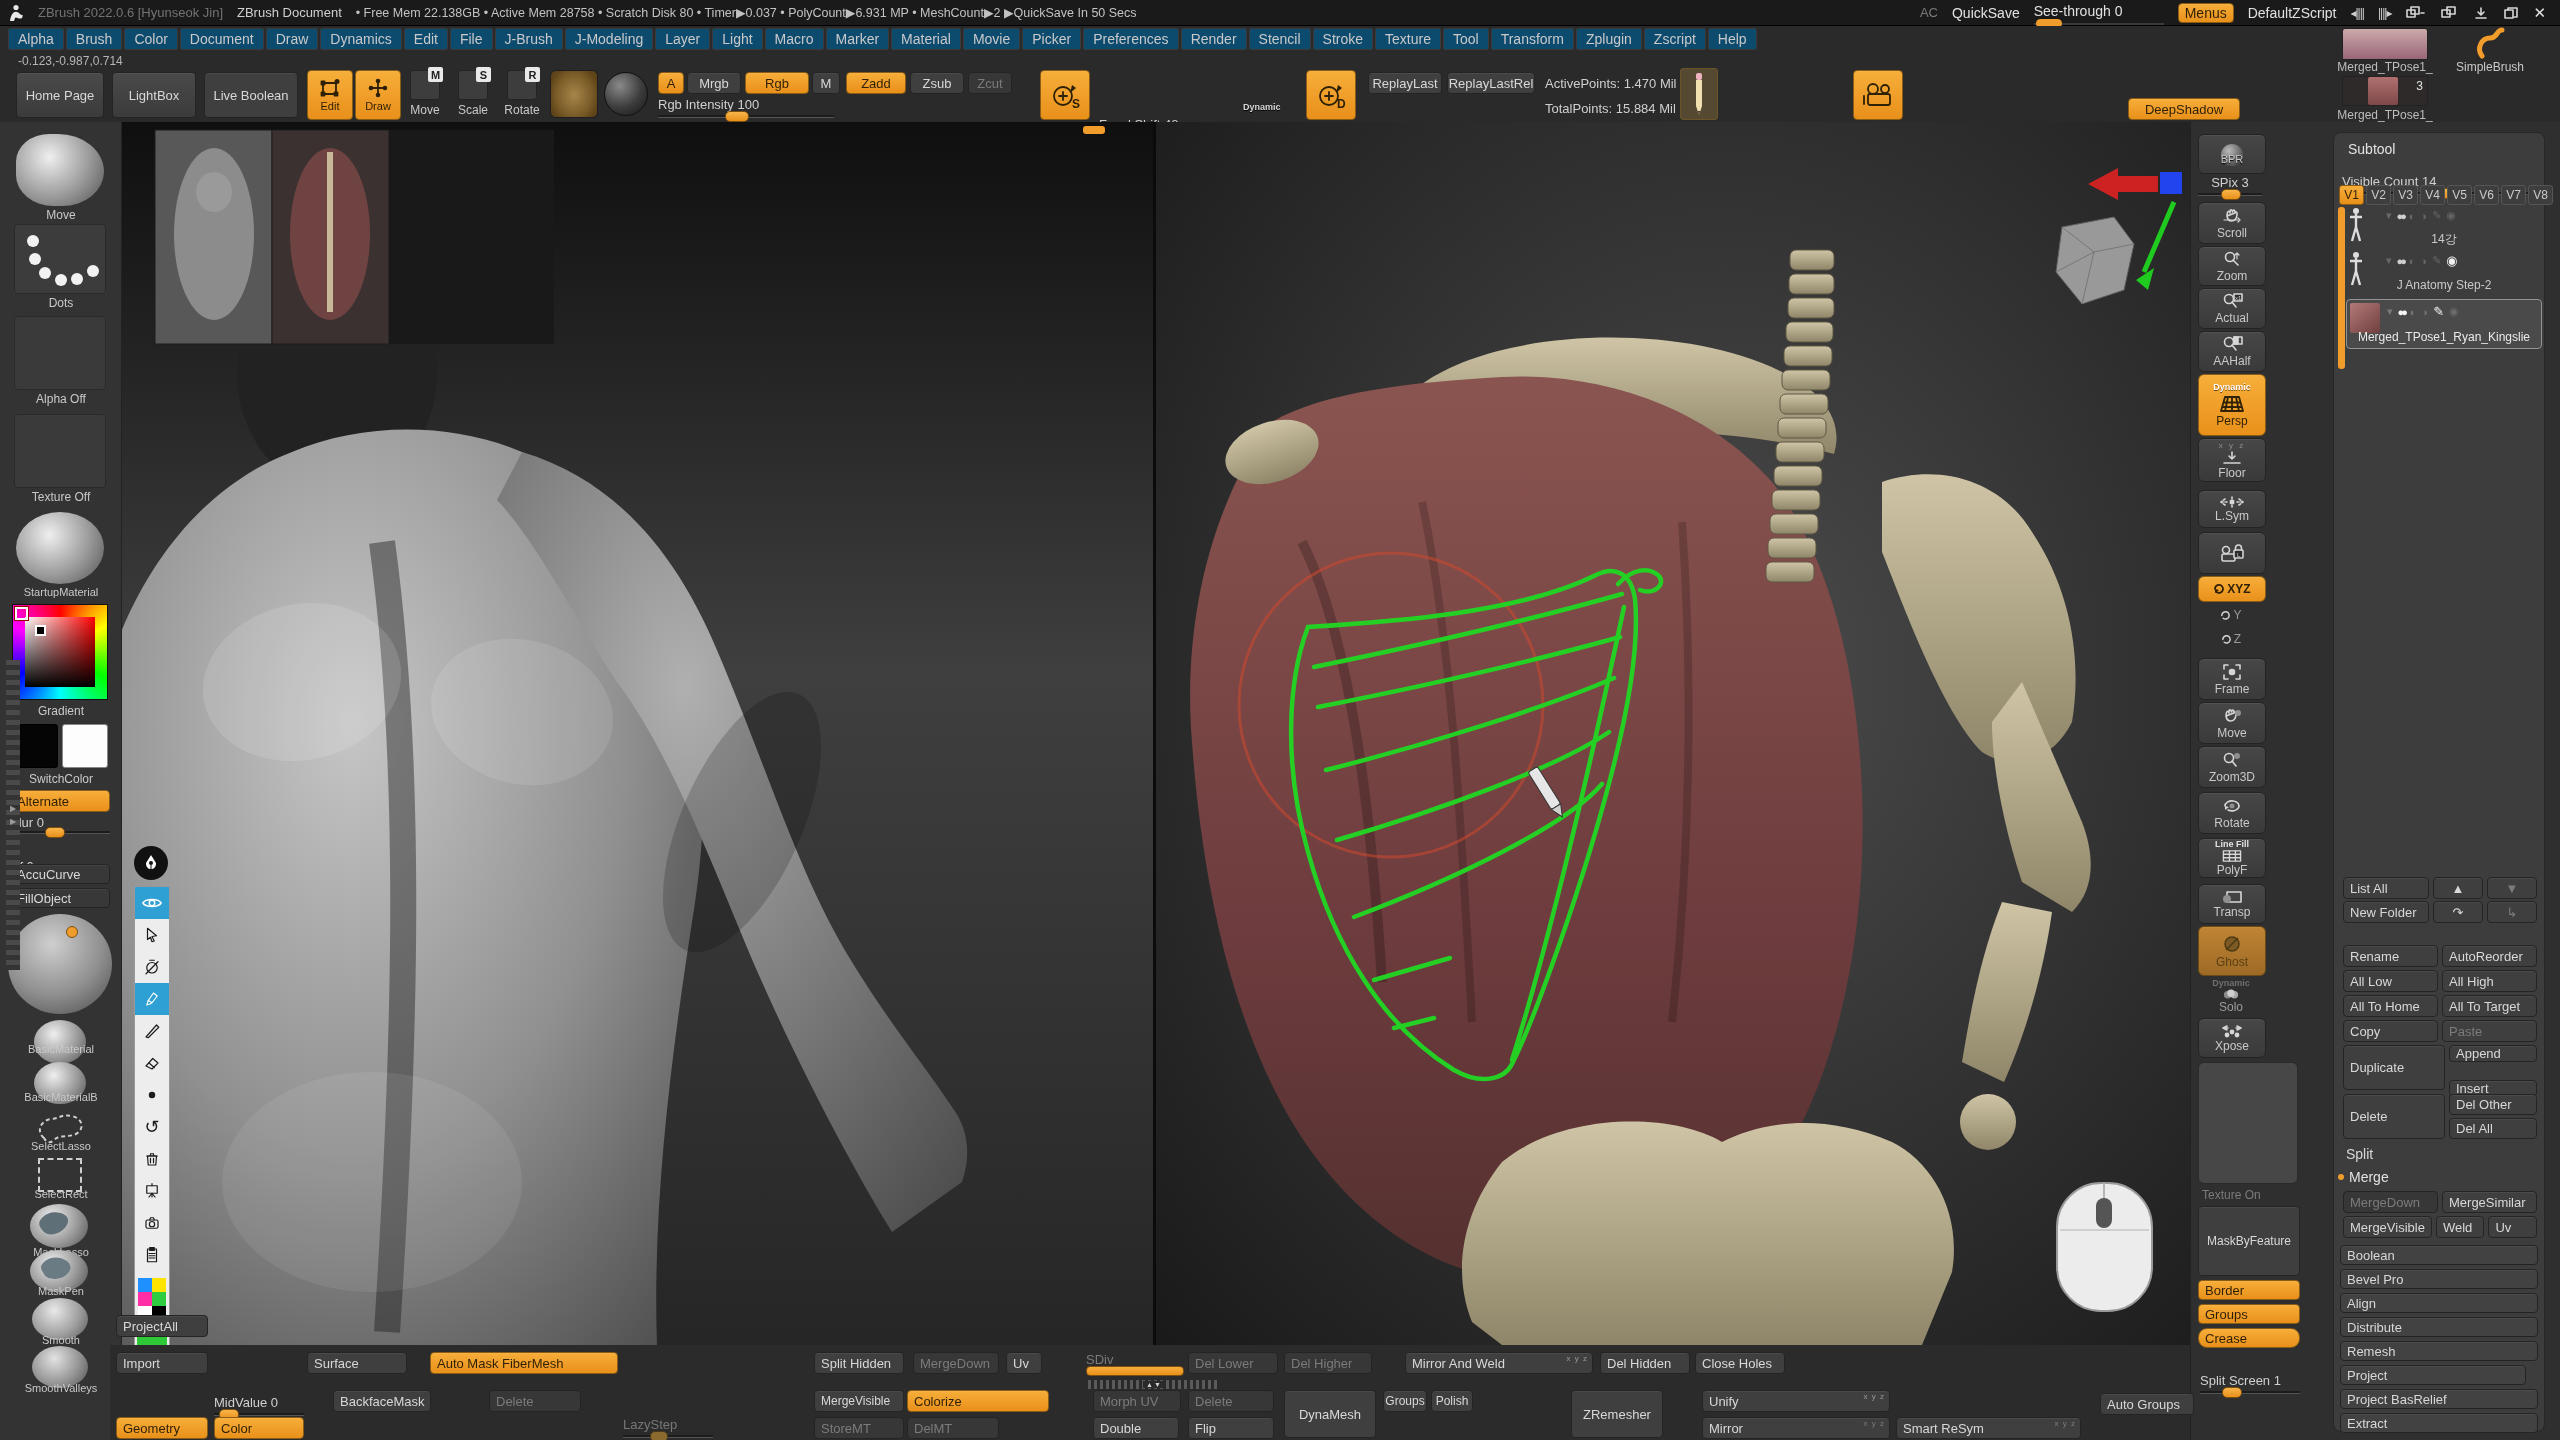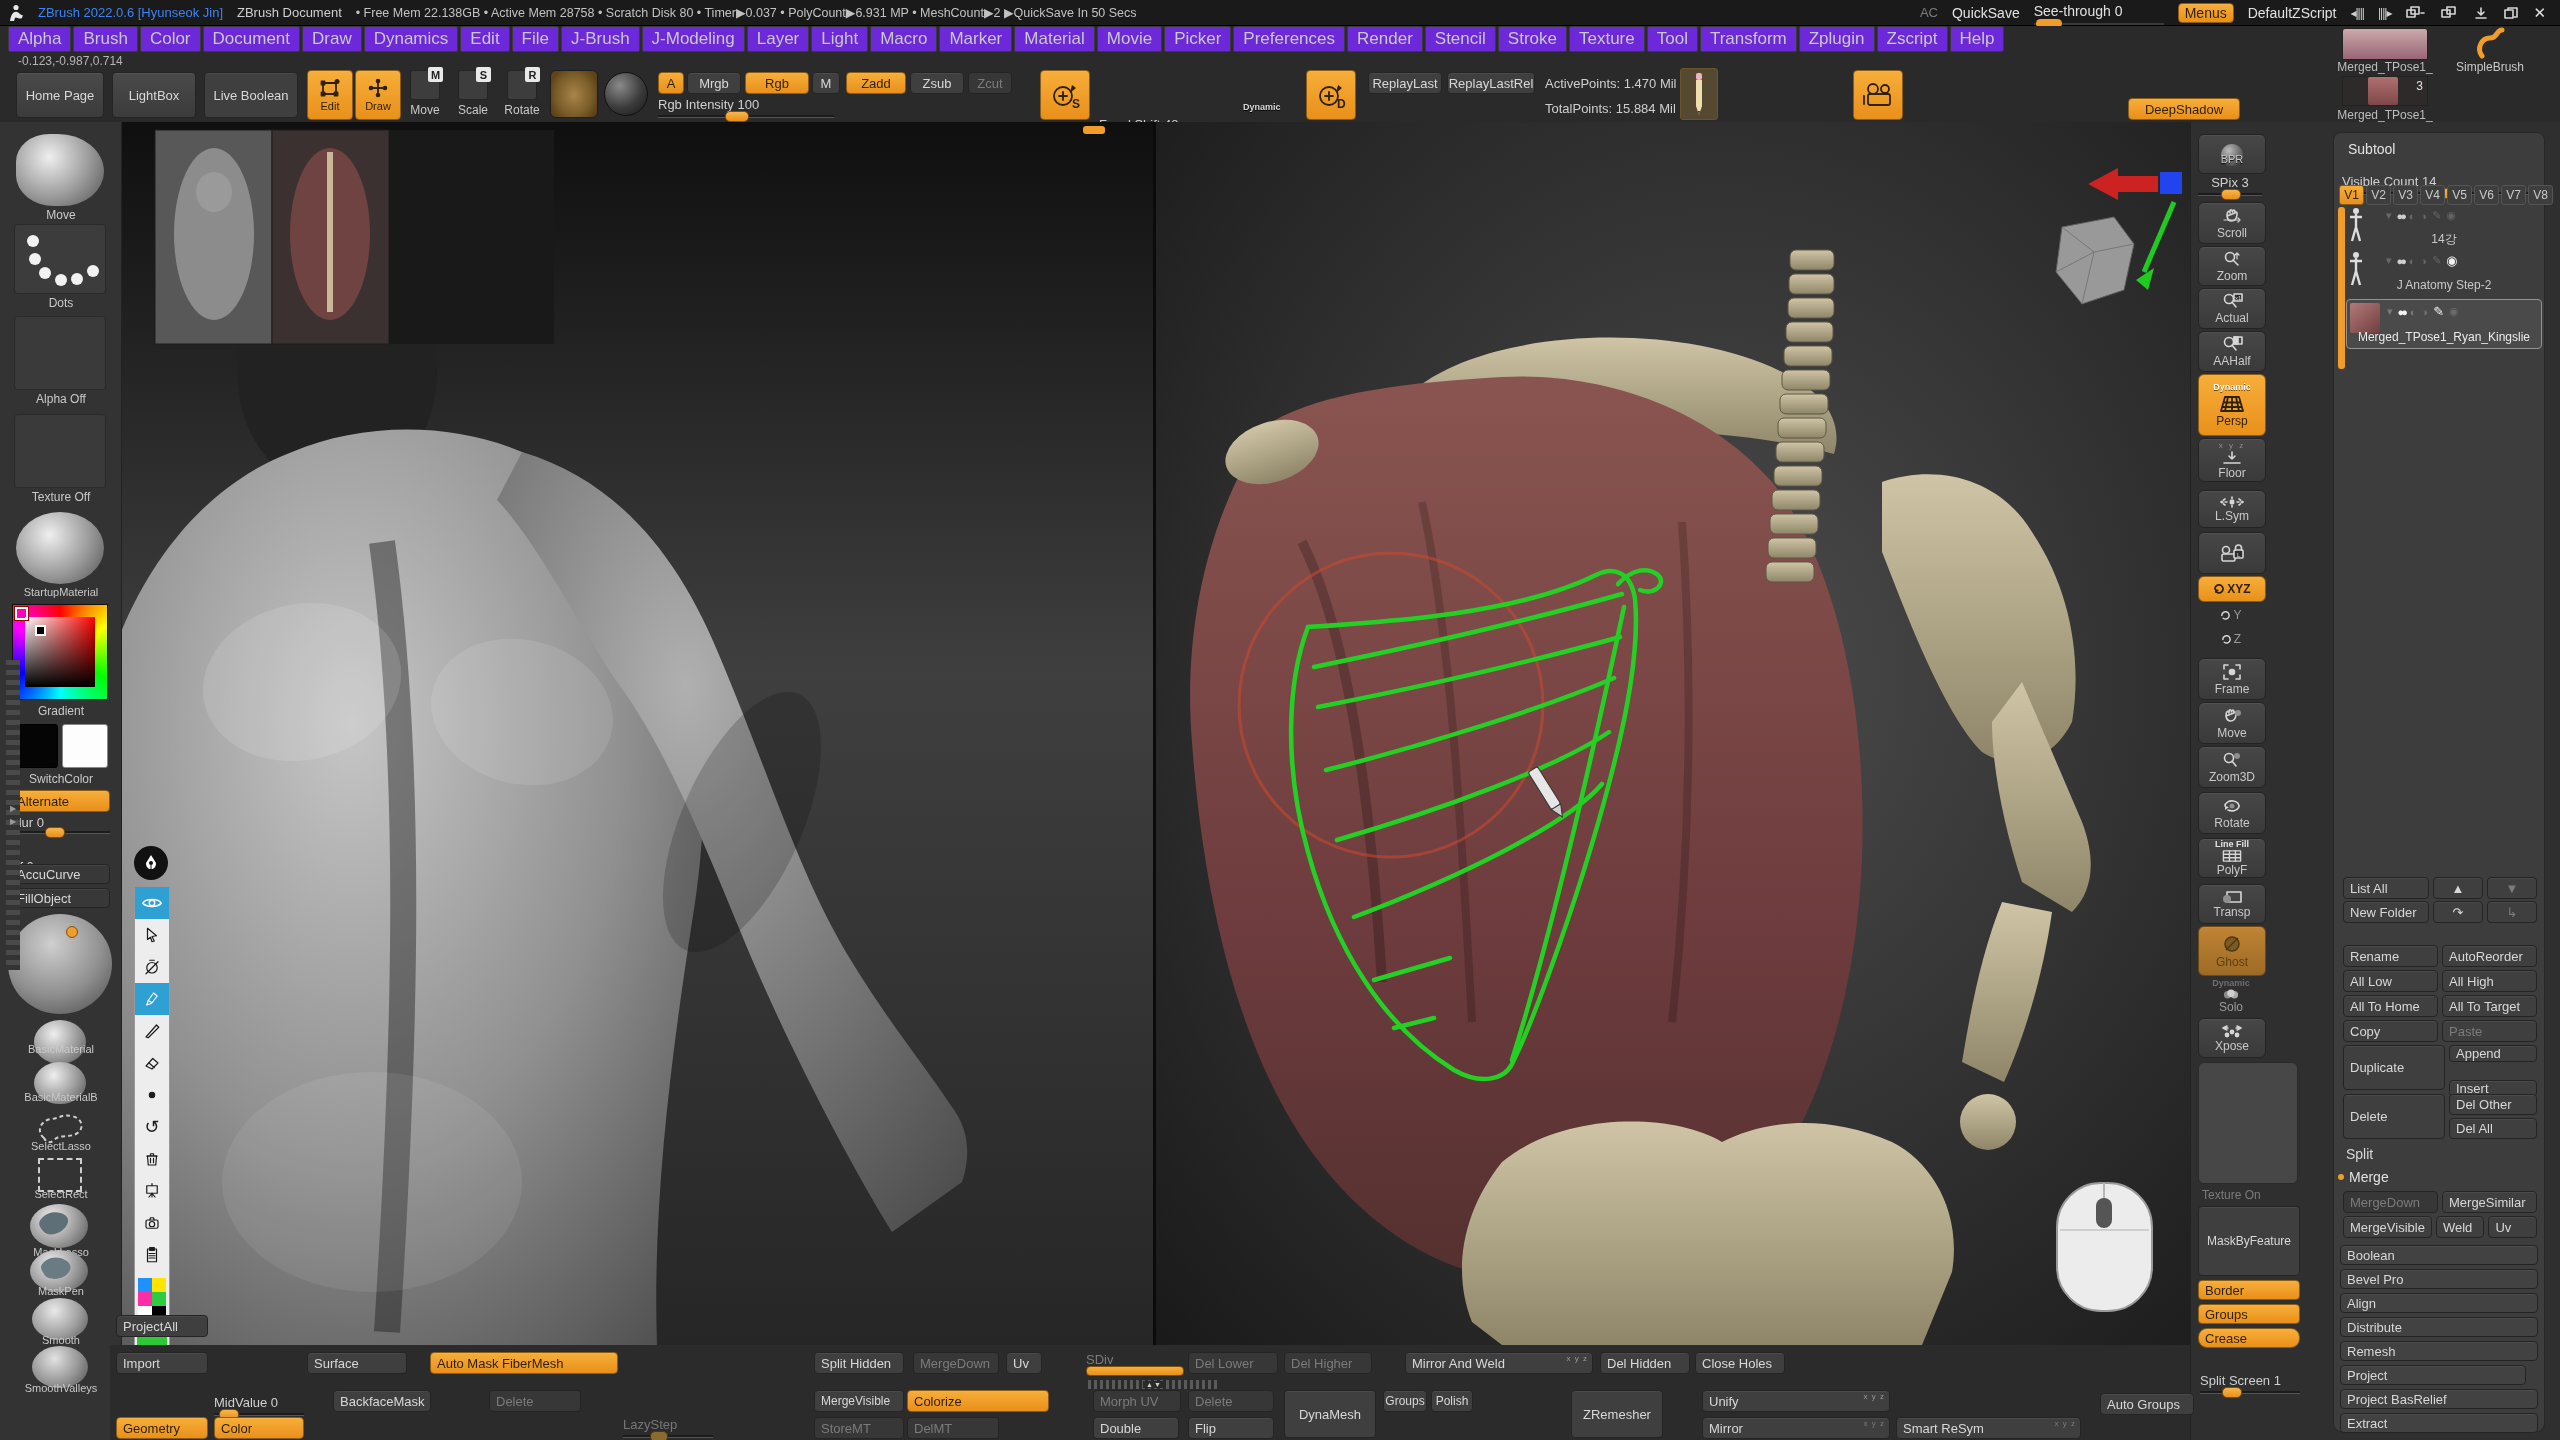--- a/index.html
+++ b/index.html
@@ -16,21 +16,21 @@
   .dim{color:#7b7b7b!important;}
   .dimbg{background:#373737!important;box-shadow:none;}
   .lbl{font-size:12px;color:#c9c9c9;text-align:center;white-space:nowrap;}
   .slider{position:relative;height:22px;}
   .slider .sl-lbl{font-size:13px;color:#d0d0d0;white-space:nowrap;line-height:14px;}
   .slider .tr{position:absolute;left:0;right:0;bottom:2px;height:2px;background:#1c1c1c;border-bottom:1px solid #555;}
   .slider .kn{position:absolute;bottom:-2px;width:22px;height:9px;border-radius:5px;background:linear-gradient(#f9b54a,#e8901a);border:1px solid #7a4f10;}
   .slider.dimmed .sl-lbl{color:#777;}
   .slider.dimmed .kn{background:#8a6a2e;border-color:#4a3a14;}
   .mini-xyz{position:absolute;top:1px;right:4px;font-size:8px;color:#9a9a9a;letter-spacing:1px;}
-  .menu-item{background:#6d28d9;border:1px solid #3a3a3a;border-radius:2px;padding:2px 9px;margin-right:2px;color:#c9c9c9;font-size:17px;}
+  .menu-item{background:#0c4a6e;border:1px solid #3a3a3a;border-radius:2px;padding:2px 9px;margin-right:2px;color:#c9c9c9;font-size:14px;}
   .vbtn{position:absolute;left:2198px;width:66px;background:linear-gradient(#474747,#3a3a3a);border:1px solid #232323;
         border-radius:6px;display:flex;flex-direction:column;align-items:center;justify-content:center;gap:1px;
         color:#c9c9c9;font-size:12px;box-shadow:inset 0 1px 0 rgba(255,255,255,.06);}
   .vbtn svg{display:block;}
   .icon-stroke{stroke:#d6d6d6;stroke-width:1.6;fill:none;stroke-linecap:round;stroke-linejoin:round;}
   .icon-stroke-dark{stroke:#2e2105;stroke-width:1.8;fill:none;stroke-linecap:round;stroke-linejoin:round;}
   .ts-item{width:34px;height:32px;display:flex;align-items:center;justify-content:center;}
   .ts-item.sel{background:#2fa0d4;}
   .ts-item svg{stroke:#1c1c1c;stroke-width:1.6;fill:none;stroke-linecap:round;stroke-linejoin:round;}
   .ts-item.sel svg{stroke:#fff;}
@@ -43,21 +43,21 @@
   .tab.active{background:linear-gradient(#f7ae3a,#e8901a);color:#2e1f07;border-color:#8a5c14;}
 </style>
 </head>
 <body>
 
 <div class="abs" style="left:0;top:0;width:2560px;height:26px;background:#1a1a1a;display:flex;align-items:center;gap:14px;padding:0 8px;border-bottom:1px solid #000;">
   <svg width="16" height="18" viewBox="0 0 16 18">
       <circle cx="8" cy="3.5" r="2.6" fill="#e8e8e8"></circle>
       <path d="M2 17 C3 10 6 7 9 8 C12 9 13 12 15 11 L14 14 C11 16 8 12 7 14 L6 17 Z" fill="#e8e8e8"></path>
     </svg>
-  <span style="font-size:13px;color:#3b82f6;">ZBrush 2022.0.6 [Hyunseok Jin]</span>
+  <span style="font-size:13px;color:#737373;">ZBrush 2022.0.6 [Hyunseok Jin]</span>
   <span style="font-size:13px;color:#cfcfcf;">ZBrush Document</span>
   <span style="font-size:12.5px;color:#c2c2c2;">• Free Mem 22.138GB • Active Mem 28758 • Scratch Disk 80 •  Timer▶0.037 • PolyCount▶6.931 MP  • MeshCount▶2   ▶QuickSave In 50 Secs</span>
   <span style="flex:1"></span>
   <span class="dim" style="font-size:13px;">AC</span>
   <span style="font-size:14px;color:#e2e2e2;">QuickSave</span>
   <span class="abs" style="position:relative;display:inline-block;width:130px;height:20px;">
     <span style="font-size:14px;color:#e0e0e0;">See-through 0</span>
     <span style="position:absolute;left:0;right:0;bottom:-2px;height:2px;background:#3a3a3a;"></span>
     <span style="position:absolute;left:2px;bottom:-5px;width:26px;height:9px;border-radius:5px;background:#f09d2b;"></span>
   </span>

